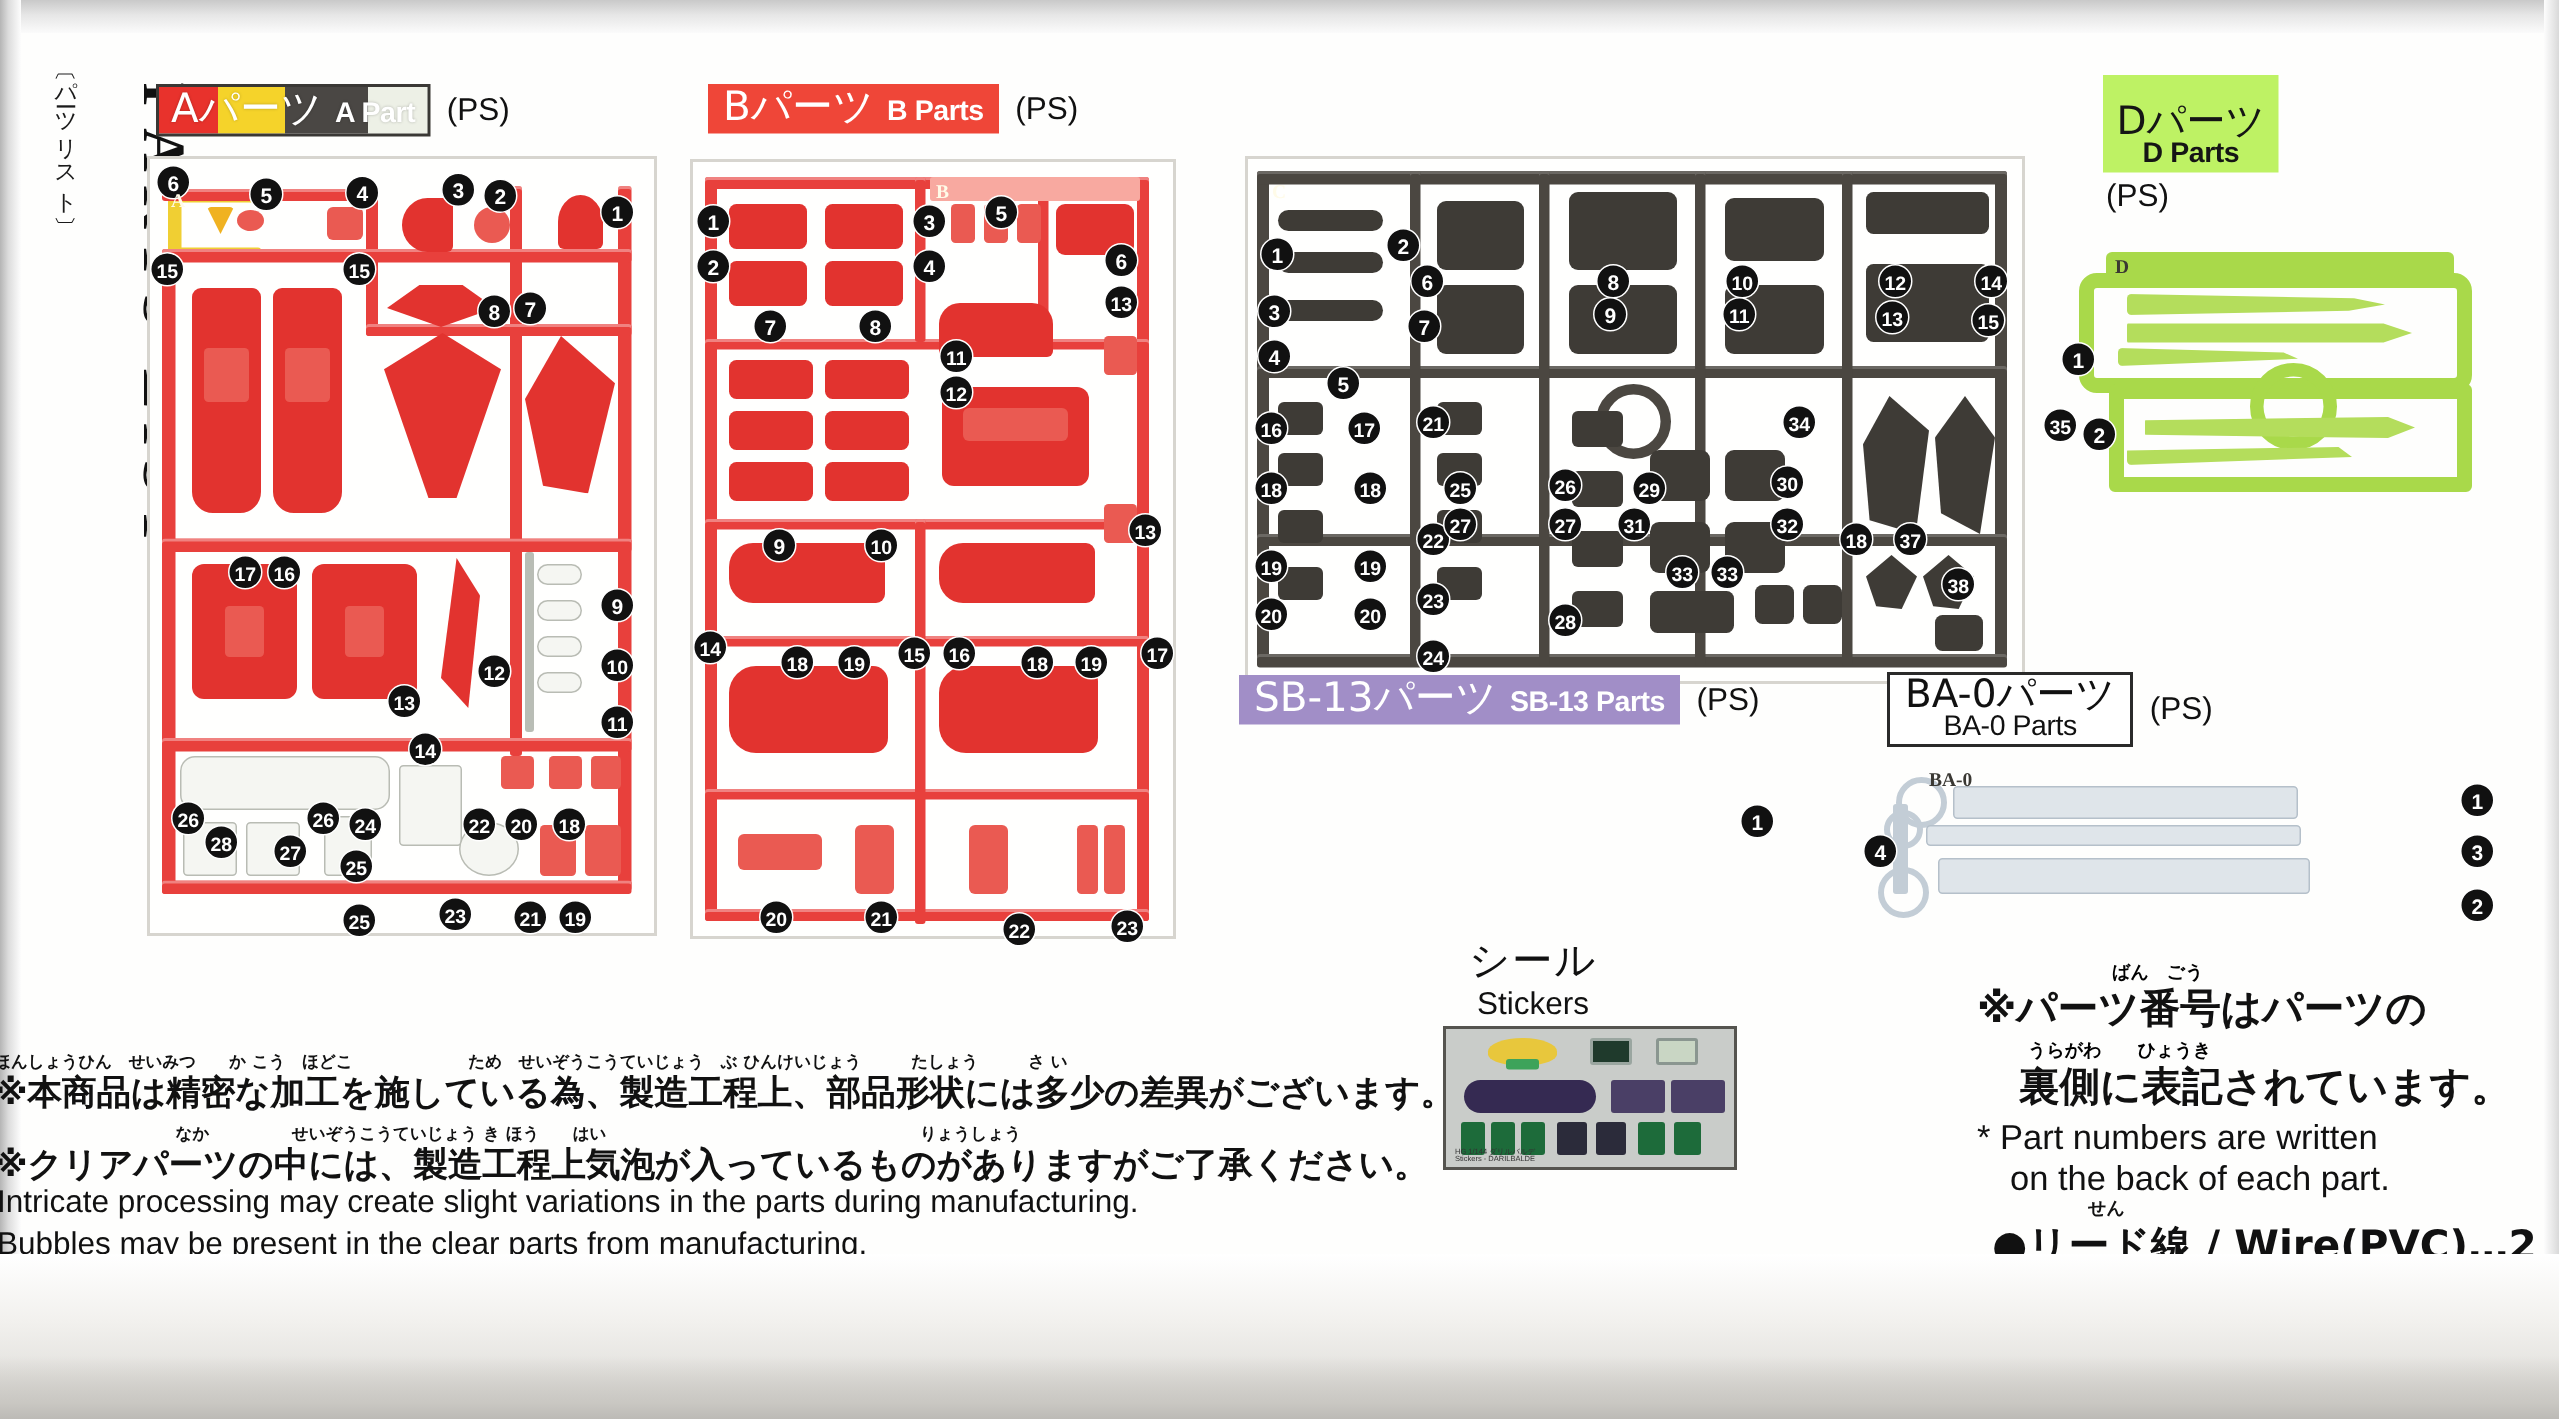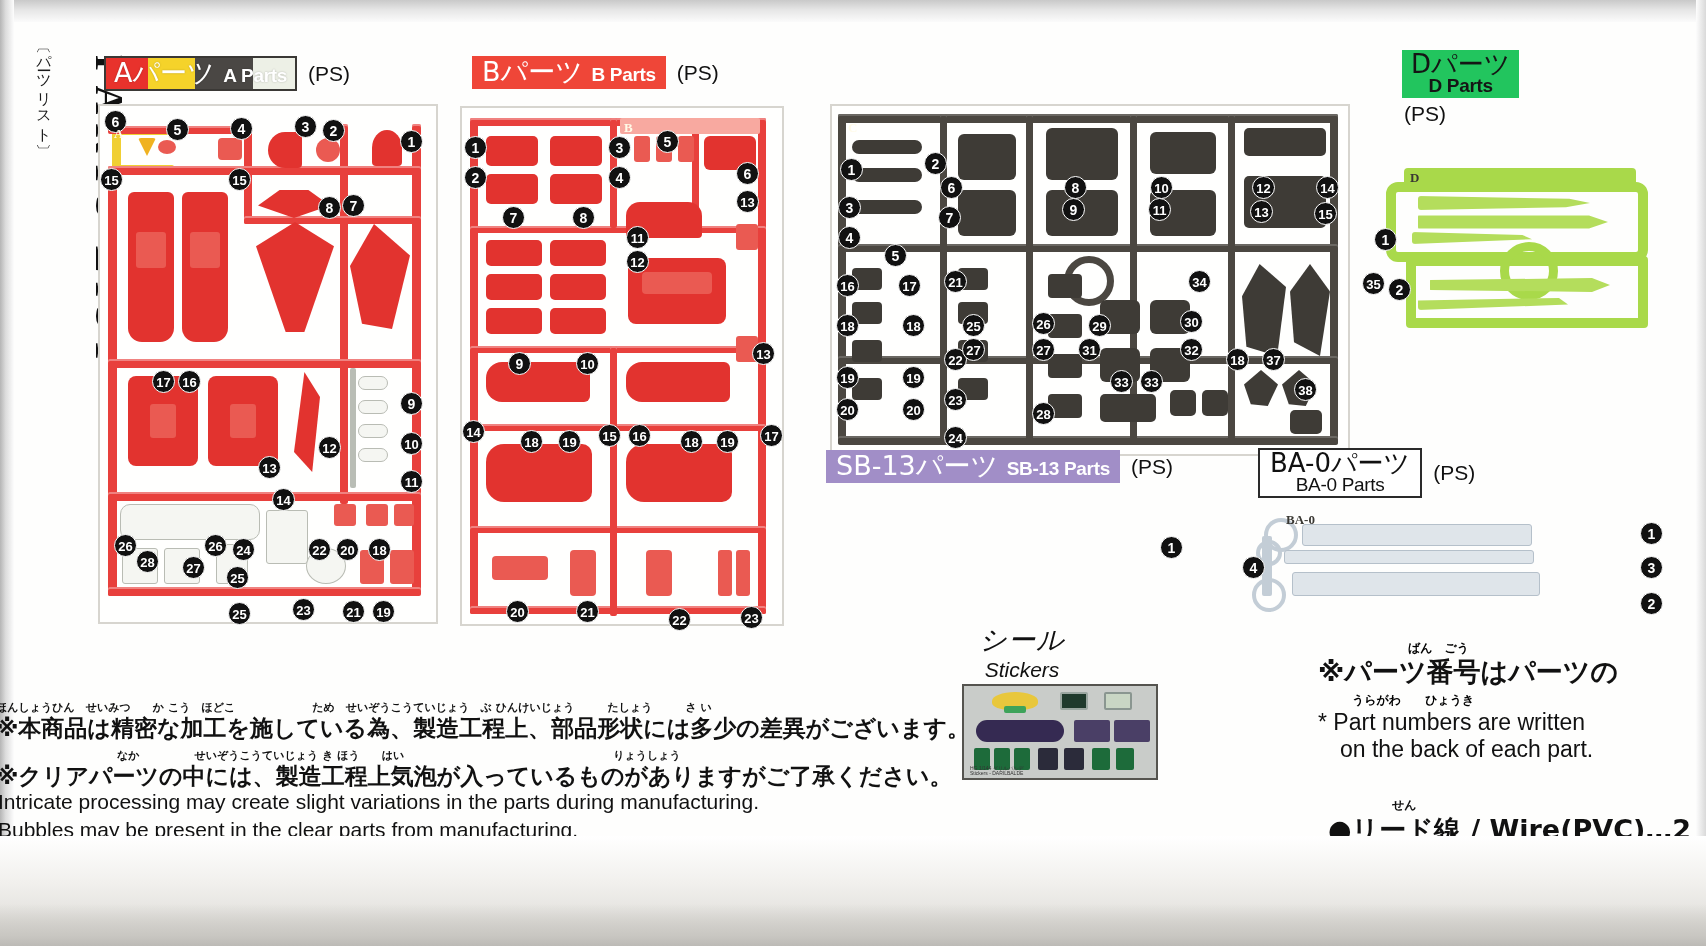--- a/index.html
+++ b/index.html
@@ -92,22 +92,22 @@
       #4a4744 47%, #4a4744 78%,
       #edf0e6 78%, #edf0e6 100%);
     border: 2px solid #3a3835;
     padding: 1px 8px 2px 8px;
     text-shadow: 0 0 2px rgba(0,0,0,.25);
   }
   #hdr-b .hdr-band { color:#fff; background:#ef4638; }
   #hdr-c .hdr-band { color:#fff; background:#4a4640; }
   #hdr-d { text-align: left; }
   #hdr-d .hdr-band {
-    color:#151515; background:#22c55e;
-    font-size: 26px; padding: 1px 9px 2px 9px;
+    color:#151515; background:#bef264;
+    font-size: 26px; padding: 18px 9px 2px 9px;
     text-align:center;
   }
   #hdr-d .en { display:block; font-size:19px; margin-top:-2px; }
   #hdr-d .hdr-ps { display:block; margin-left:2px; margin-top:4px; }
   #hdr-sb .hdr-band { color:#fff; background:#a18ec7; }
   #hdr-ba .hdr-band {
     color:#111; background:#ffffff; border:2px solid #2a2a2a;
     font-size:26px; text-align:center; padding:0px 10px 1px 10px;
   }
   #hdr-ba .en { display:block; font-size:19px; font-weight:normal; margin-top:-2px; }
@@ -218,21 +218,21 @@
   <div class="scan-top"></div>
   <div class="scan-left"></div>
   <div class="scan-right"></div>
 
   <div id="parts-list-title">PARTS LIST</div>
   <div id="parts-list-kana">〔パーツリスト〕</div>
 
   <div class="hdr" id="hdr-a" style="left:104px; top:56px;">
     <span class="hdr-band">
       <span>Aパーツ</span>
-      <span class="en">A Parts</span>
+      <span class="en">A Part</span>
     </span><span class="hdr-ps">(PS)</span>
   </div>
 
   <div class="runner runner-a" style="left:98px; top:104px; width:340px; height:520px;">
     <div class="runner-frame"></div>
 
     <div class="bar" style="background:#f0cf33; left:14px; top:22px; width:62px; height:9px;"></div>
     <div class="bar" style="background:#f0cf33; left:14px; top:22px; width:9px; height:48px;"></div>
     <div class="bar" style="background:#f0cf33; left:14px; top:61px; width:62px; height:9px;"></div>
     <div class="pc" style="background:#f0b221; left:40px; top:34px; width:18px; height:18px; clip-path:polygon(0 0,100% 0,50% 100%);"></div>
@@ -556,21 +556,21 @@
     <div class="pc graypc" style="left:52px; top:12px; width:230px; height:22px; border-radius:3px;"></div>
     <div class="pc graypc" style="left:34px; top:38px; width:250px; height:14px; border-radius:3px;"></div>
     <div class="pc graypc" style="left:42px; top:60px; width:248px; height:24px; border-radius:3px;"></div>
     <div class="rtag dark" style="left:36px; top:0px;">BA-0</div>
   </div>
   <div class="num" style="left:1640px; top:522px;">1</div>
   <div class="num" style="left:1640px; top:556px;">3</div>
   <div class="num" style="left:1640px; top:592px;">2</div>
   <div class="num" style="left:1242px; top:556px;">4</div>
 
-  <div id="stickers-label" style="left:942px; top:622px; width:160px;font-style:italic;">
+  <div id="stickers-label" style="left:942px; top:622px; width:160px;">
     <div class="jp">シール</div>
     <div class="en">Stickers</div>
   </div>
 
   <div id="sticker-sheet" style="left:962px; top:684px; width:196px; height:96px;">
     <div class="stk" style="left:28px; top:6px; width:46px; height:18px; background:#e8c73c; border-radius:50% 50% 40% 40%;"></div>
     <div class="stk" style="left:40px; top:20px; width:22px; height:7px; background:#3da35a;"></div>
     <div class="stk" style="left:96px; top:6px; width:28px; height:18px; background:#1f3a2c; border:2px solid #9aa6a0;"></div>
     <div class="stk" style="left:140px; top:6px; width:28px; height:18px; background:#c9d6c4; border:2px solid #8a9690;"></div>
     <div class="stk" style="left:12px; top:34px; width:44px; height:22px; background:#352a52; border-radius:12px 0 0 12px;"></div>
@@ -598,20 +598,21 @@
     <div class="ruby-row">　　　　　　　　　　　なか　　　　　せいぞうこうていじょう き ほう　　はい　　　　　　　　　　　　　　　　　　　りょうしょう</div>
     <div>※クリアパーツの中には、製造工程上気泡が入っているものがありますがご了承ください。</div>
   </div>
   <div class="en-note" style="left:-2px; top:790px;">Intricate processing may create slight variations in the parts during manufacturing.</div>
   <div class="en-note" style="left:-2px; top:818px;">Bubbles may be present in the clear parts from manufacturing.</div>
 
   <div id="note-right" style="left:1318px; top:640px;">
     <div class="rb" style="padding-left:90px;">ばん　ごう</div>
     <div class="line1">※パーツ番号はパーツの</div>
     <div class="rb" style="padding-left:34px; margin-top:2px;">うらがわ　　ひょうき</div>
+    <div class="line2" style="padding-left:28px;">裏側に表記されています。</div>
     <div class="en1" style="margin-top:3px;">* Part numbers are written</div>
     <div class="en2" style="padding-left:22px;">on the back of each part.</div>
   </div>
 
   <div id="wire-note" style="left:1328px; top:812px;">
     <span class="rb">せん</span>
     <span>●リード線 / Wire(PVC)…2</span>
   </div>
 
   <div class="scan-bottom"></div>

